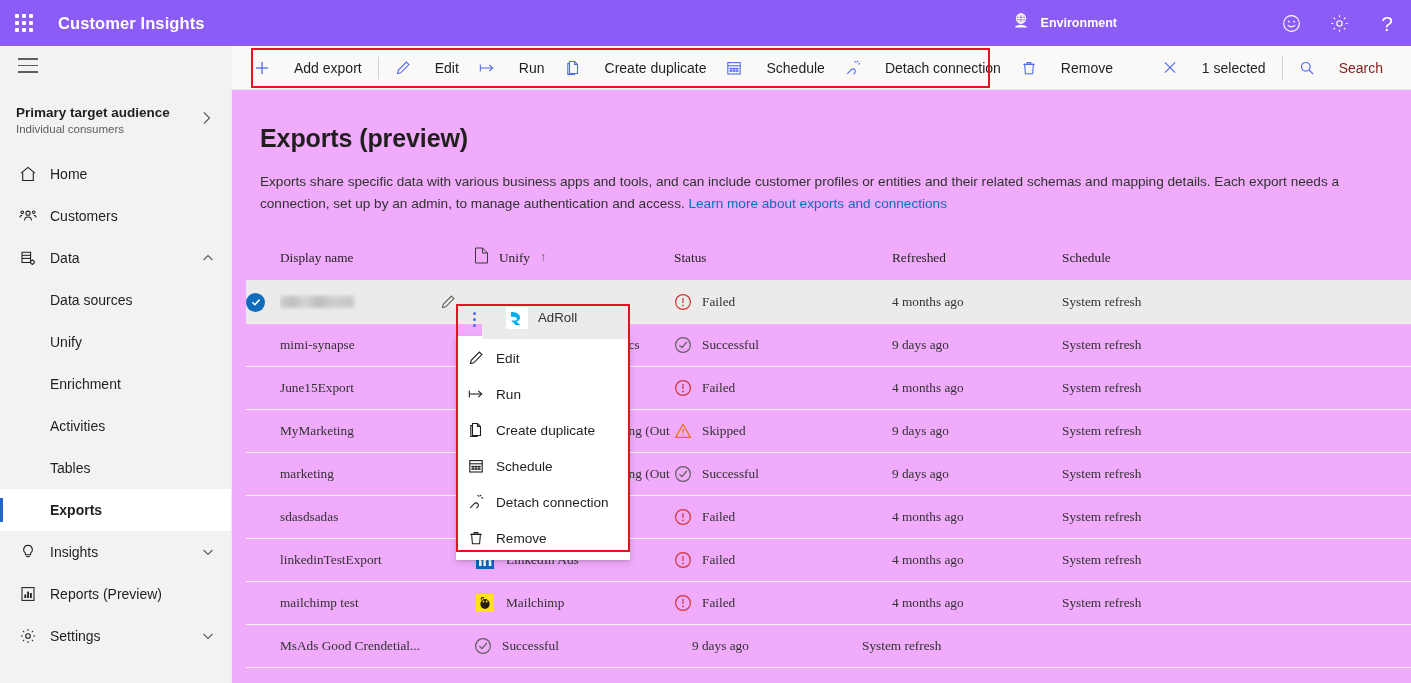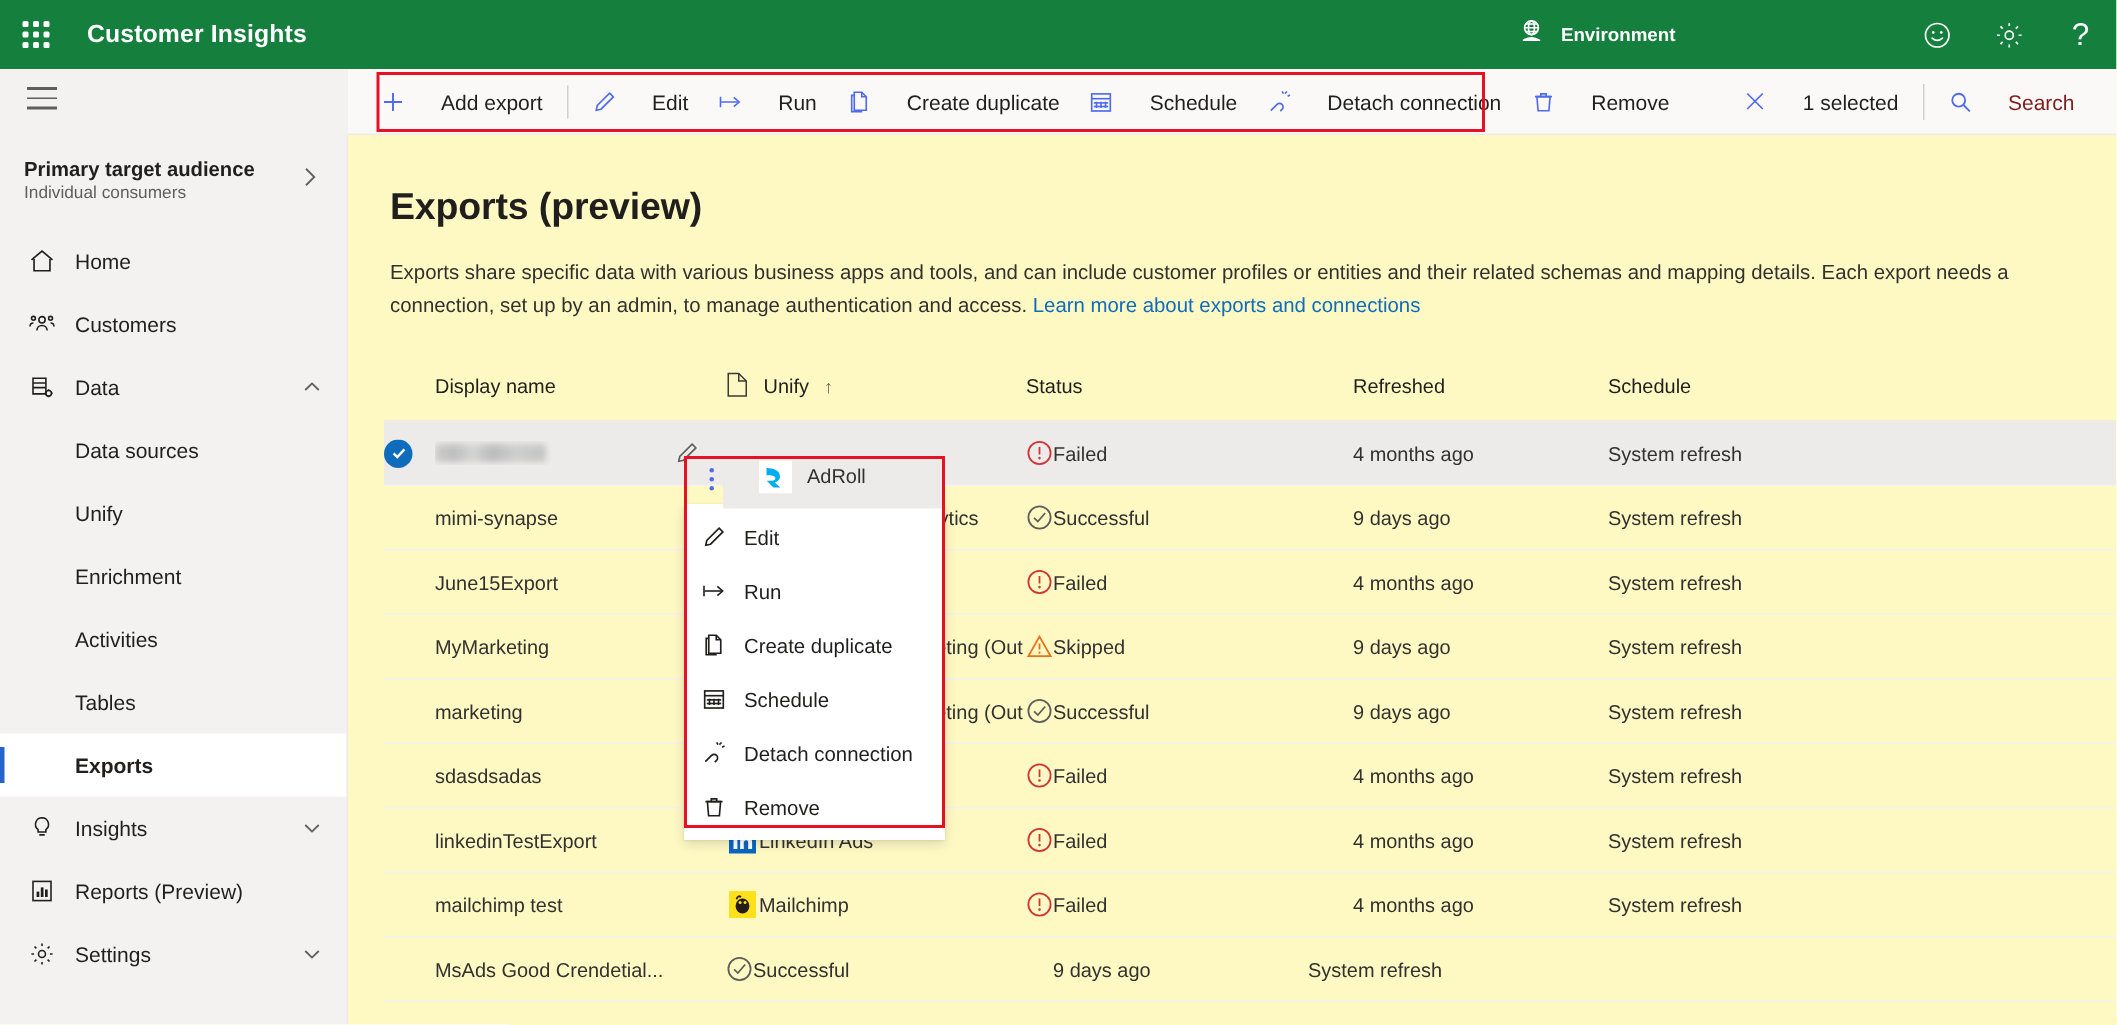--- a/index.html
+++ b/index.html
@@ -7,21 +7,21 @@
     width: 1411px; height: 683px;
     font-family: "Liberation Sans", sans-serif;
     background: #ffffff;
     overflow: hidden;
   }
   #app { position: relative; width: 1411px; height: 683px; }
 
   
   .topnav {
     position: absolute; top: 0; left: 0; width: 1411px; height: 46px;
-    background: #15803d; display: flex; align-items: center;
+    background: #8b5cf6; display: flex; align-items: center;
   }
   .waffle {
     width: 48px; height: 46px; display: flex; align-items: center; justify-content: center;
     cursor: pointer;
   }
   .waffle-grid { display: grid; grid-template-columns: repeat(3, 4px); grid-gap: 3px; }
   .waffle-grid i { width: 4px; height: 4px; background: #ffffff; display: block; border-radius: 1px; }
   .app-title {
     color: #ffffff; font-size: 16.5px; font-weight: bold; letter-spacing: .1px;
     margin-left: 10px;
@@ -94,50 +94,50 @@
   .nav-item.selected {
     background: #ffffff; font-weight: bold;
   }
   .nav-item.selected::before {
     content:""; position:absolute; left:0; top:9px; width: 3px; height: 24px; background:#2564CF;
   }
 
   
   .main {
     position: absolute; top: 90px; left: 232px; width: 1179px; height: 593px;
-    background: #fef9c3; overflow: hidden;
+    background: #f0abfc; overflow: hidden;
   }
   .page-title { font-size: 25px; font-weight: 600; color:#201F1E; padding: 34px 0 0 28px; letter-spacing:-0.1px;}
   .page-desc {
     font-size: 13.6px; color:#323130; line-height: 22px; padding: 18px 30px 0 28px; max-width: 1160px;
   }
   .page-desc a { color:#0F6CBD; text-decoration: none; }
 
   
-  .table { margin-top: 20px; padding-left: 24px; }
+  .table { margin-top: 20px; padding-left: 14px; font-family: Liberation Serif, serif; }
   .thead {
     display:flex; align-items:center; height: 46px;
     border-bottom: 1px solid #EDEBE9; font-size: 13.3px; color:#201F1E;
   }
   .thead .th { display:flex; align-items:center; gap:10px; }
   .col-check { width: 34px; }
   .col-name  { width: 194px; }
   .col-type  { width: 200px; }
   .col-status{ width: 218px; }
   .col-refresh{ width: 170px; }
   .col-sched { width: 170px; }
   .sortarrow { color:#605E5C; font-size: 12px; }
 
   .trow {
     display:flex; align-items:center; height: 43px;
     border-bottom: 1px solid #F3F2F1; font-size: 13.3px; color: #323130;
     cursor: pointer;
   }
   .trow.selected { background:#EDEBE9; }
-  .cell { display:flex; align-items:center; overflow: hidden; white-space: nowrap; }
+  .cell { display:flex; align-items:center; gap: 10px; overflow: hidden; white-space: nowrap; }
   .type-ico { width: 22px; height: 22px; display:flex; align-items:center; justify-content:center; flex: 0 0 22px;}
   .status-ico { width: 18px; height:18px; display:flex; align-items:center; justify-content:center; flex:0 0 18px;}
   .checkcircle {
     width: 19px; height: 19px; border-radius: 50%; background:#0F6CBD;
     display:flex; align-items:center; justify-content:center;
   }
   .checkcircle svg { display:block; }
   .blurname {
     width: 74px; height: 12px;
     background: linear-gradient(90deg,#c9c9c9 0%, #bdbdbd 18%, #d4d4d4 34%, #b9b9b9 52%, #cdcdcd 72%, #c2c2c2 100%);

